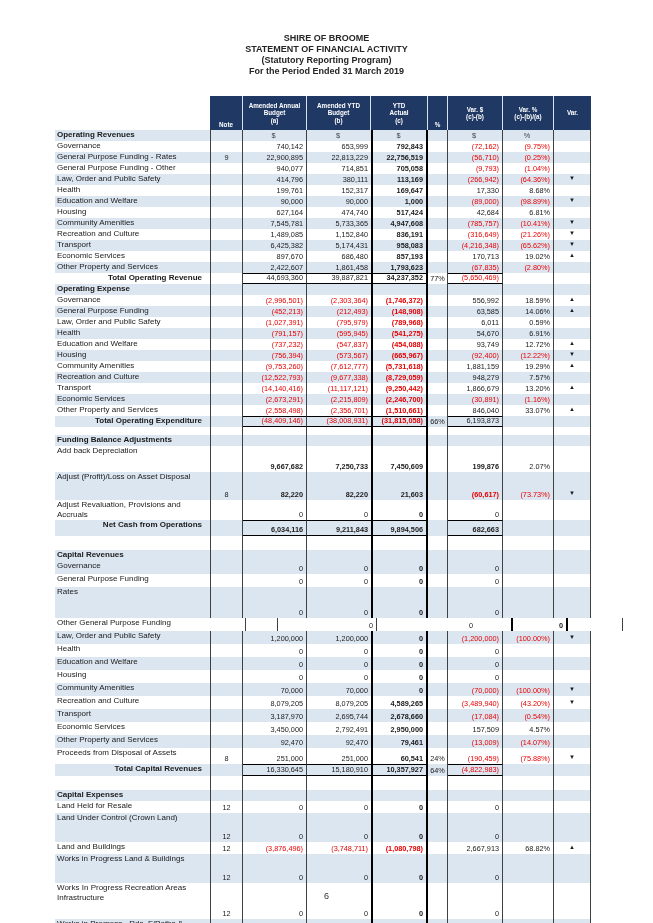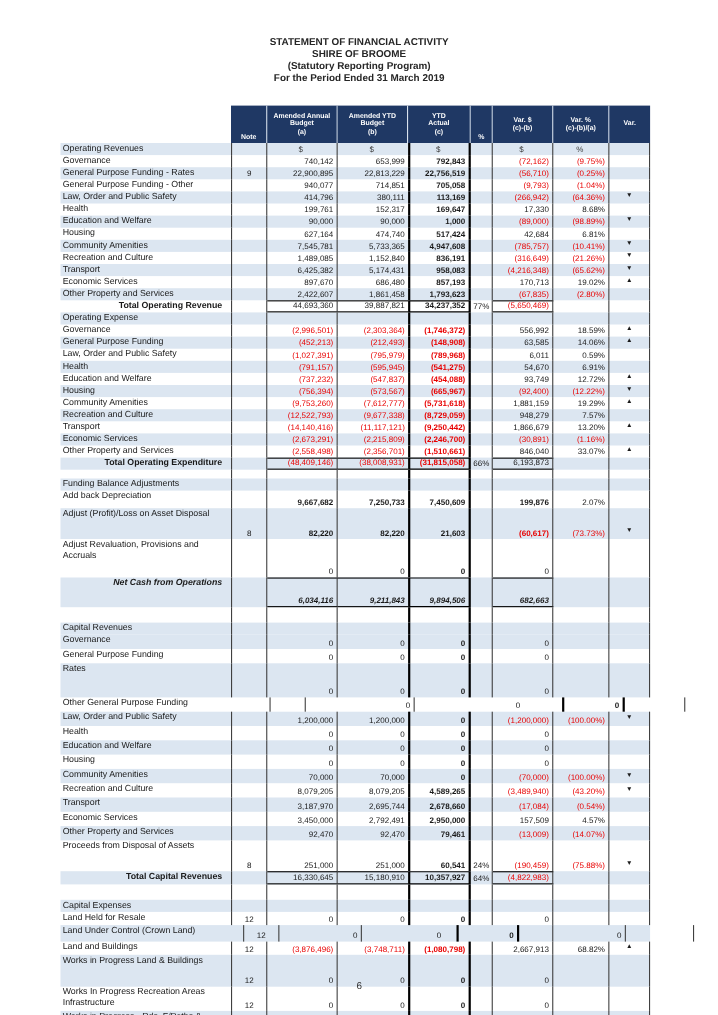--- a/index.html
+++ b/index.html
@@ -30,21 +30,21 @@
   .h-spacer { background:transparent; border:none; }
 
   
   .cell {
     box-sizing:border-box; display:flex; align-items:flex-end; justify-content:flex-end;
     font-size:7.3px; line-height:9px; padding:0 3px 1px 1px; white-space:nowrap; overflow:hidden;
   }
   .shaded { background:var(--row-shade,#DCE6F1); }
   .c-label { justify-content:flex-start; padding-left:2px; font-size:8px; line-height:9.5px;
     display:block; text-align:left; }
-  .lab-bold { font-weight:normal; }
+  .lab-bold { font-weight:bold; }
   .lab-total { text-align:right; padding-right:8px; font-weight:bold; }
 
   .c-note  { border-left:1px solid #404040; border-right:1px solid #404040;
              justify-content:center; padding:0 1px 1px 1px; }
   .c-a     { border-right:1px solid #404040; }
   .c-c     { border-left:2px solid #000; border-right:2px solid #000; font-weight:bold; }
   .c-pct   { border-right:1px solid #404040; justify-content:center; padding:0 1px 1px 1px; }
   .c-vd    { border-right:1px solid #404040; }
   .c-vp    { border-right:1px solid #404040; }
   .c-var   { border-right:1px solid #404040; justify-content:center; font-size:6px;
@@ -53,22 +53,22 @@
   .neg { color:var(--negative,#E80000); }
   .bold { font-weight:bold; }
   .boxed { border-top:1px solid #000; border-bottom:1px solid #000; }
   .unit { justify-content:center; font-weight:normal; color:#3d3d3d; }
 </style>
 </head>
 <body>
 
 <div class="page">
   <div class="title-block">
+    <div>SHIRE OF BROOME</div>
     <div>STATEMENT OF FINANCIAL ACTIVITY</div>
-    <div>SHIRE OF BROOME</div>
     <div>(Statutory Reporting Program)</div>
     <div>For the Period Ended 31 March 2019</div>
   </div>
 
   <div class="fin-table">
     <div class="hrow" id="thead">
         <div class="hcell h-spacer"></div>
         <div class="hcell h-note">
           <div>Note</div>
         </div>
@@ -471,21 +471,21 @@
           </div>
           <div class="cell c-note"></div>
           <div class="cell c-a"></div>
           <div class="cell c-b"></div>
           <div class="cell c-c"></div>
           <div class="cell c-pct"></div>
           <div class="cell c-vd"></div>
           <div class="cell c-vp"></div>
           <div class="cell c-var"></div>
         </div>
-        <div class="row kind-data" style="height: 16px;">
+        <div class="row kind-data" style="height: 26px;">
           <div class="cell c-label">
             <div>Add back Depreciation</div>
           </div>
           <div class="cell c-note"></div>
           <div class="cell c-a bold">9,667,682</div>
           <div class="cell c-b bold">7,250,733</div>
           <div class="cell c-c">7,450,609</div>
           <div class="cell c-pct"></div>
           <div class="cell c-vd bold">199,876</div>
           <div class="cell c-vp">2.07%</div>
@@ -497,35 +497,35 @@
           </div>
           <div class="cell c-note">8</div>
           <div class="cell c-a bold">82,220</div>
           <div class="cell c-b bold">82,220</div>
           <div class="cell c-c">21,603</div>
           <div class="cell c-pct"></div>
           <div class="cell c-vd neg bold">(60,617)</div>
           <div class="cell c-vp neg">(73.73%)</div>
           <div class="cell c-var">▼</div>
         </div>
-        <div class="row kind-data" style="height: 35px;">
+        <div class="row kind-data" style="height: 20px;">
           <div class="cell c-label">
             <div>Adjust Revaluation, Provisions and</div>
             <div>Accruals</div>
           </div>
           <div class="cell c-note"></div>
           <div class="cell c-a">0</div>
           <div class="cell c-b">0</div>
           <div class="cell c-c">0</div>
           <div class="cell c-pct"></div>
           <div class="cell c-vd">0</div>
           <div class="cell c-vp"></div>
           <div class="cell c-var"></div>
         </div>
-        <div class="row kind-total shaded" style="height: 27px; font-style: italic;">
+        <div class="row kind-total shaded" style="height: 16px;">
           <div class="cell c-label lab-total">
             <div>Net Cash from Operations</div>
           </div>
           <div class="cell c-note"></div>
           <div class="cell c-a boxed bold">6,034,116</div>
           <div class="cell c-b boxed bold">9,211,843</div>
           <div class="cell c-c boxed">9,894,506</div>
           <div class="cell c-pct"></div>
           <div class="cell c-vd boxed bold">682,663</div>
           <div class="cell c-vp"></div>
@@ -717,21 +717,21 @@
           </div>
           <div class="cell c-note"></div>
           <div class="cell c-a">92,470</div>
           <div class="cell c-b">92,470</div>
           <div class="cell c-c">79,461</div>
           <div class="cell c-pct"></div>
           <div class="cell c-vd neg">(13,009)</div>
           <div class="cell c-vp neg">(14.07%)</div>
           <div class="cell c-var"></div>
         </div>
-        <div class="row kind-data" style="height: 28px;">
+        <div class="row kind-data" style="height: 16px;">
           <div class="cell c-label">
             <div>Proceeds from Disposal of Assets</div>
           </div>
           <div class="cell c-note">8</div>
           <div class="cell c-a">251,000</div>
           <div class="cell c-b">251,000</div>
           <div class="cell c-c">60,541</div>
           <div class="cell c-pct">24%</div>
           <div class="cell c-vd neg">(190,459)</div>
           <div class="cell c-vp neg">(75.88%)</div>
@@ -780,21 +780,21 @@
           </div>
           <div class="cell c-note">12</div>
           <div class="cell c-a">0</div>
           <div class="cell c-b">0</div>
           <div class="cell c-c">0</div>
           <div class="cell c-pct"></div>
           <div class="cell c-vd">0</div>
           <div class="cell c-vp"></div>
           <div class="cell c-var"></div>
         </div>
-        <div class="row kind-data shaded" style="height: 15px; gap: 11px;">
+        <div class="row kind-data shaded" style="height: 29px;">
           <div class="cell c-label">
             <div>Land Under Control (Crown Land)</div>
           </div>
           <div class="cell c-note">12</div>
           <div class="cell c-a">0</div>
           <div class="cell c-b">0</div>
           <div class="cell c-c">0</div>
           <div class="cell c-pct"></div>
           <div class="cell c-vd">0</div>
           <div class="cell c-vp"></div>
@@ -819,21 +819,21 @@
           </div>
           <div class="cell c-note">12</div>
           <div class="cell c-a">0</div>
           <div class="cell c-b">0</div>
           <div class="cell c-c">0</div>
           <div class="cell c-pct"></div>
           <div class="cell c-vd">0</div>
           <div class="cell c-vp"></div>
           <div class="cell c-var"></div>
         </div>
-        <div class="row kind-data" style="height: 22px;">
+        <div class="row kind-data" style="height: 36px;">
           <div class="cell c-label">
             <div>Works In Progress Recreation Areas</div>
             <div>Infrastructure</div>
           </div>
           <div class="cell c-note">12</div>
           <div class="cell c-a">0</div>
           <div class="cell c-b">0</div>
           <div class="cell c-c">0</div>
           <div class="cell c-pct"></div>
           <div class="cell c-vd">0</div>

